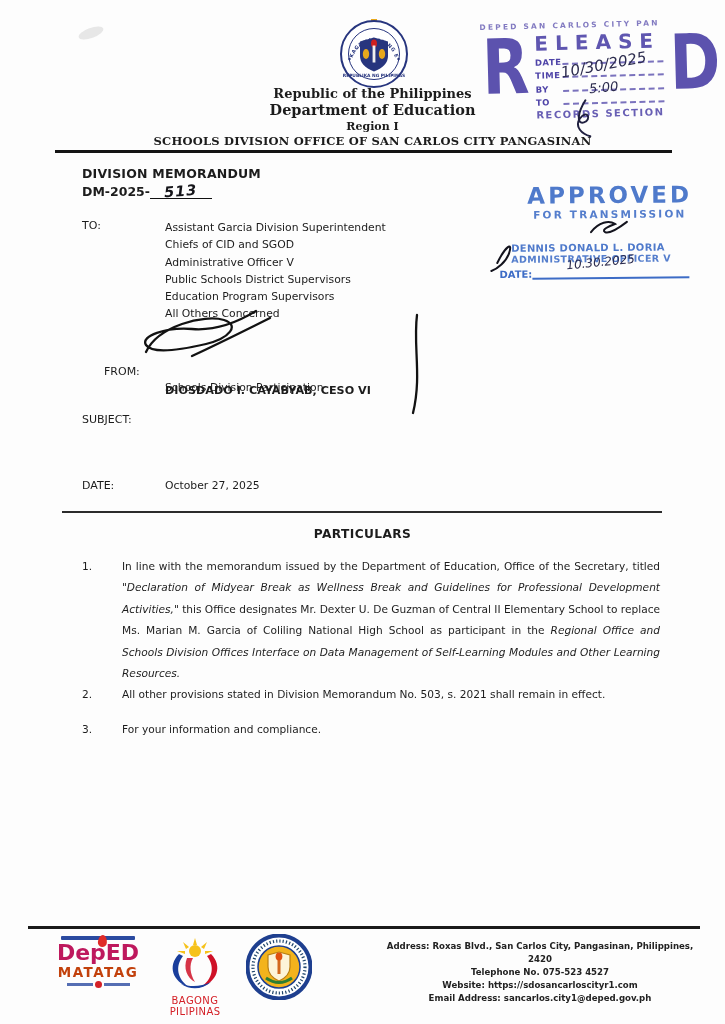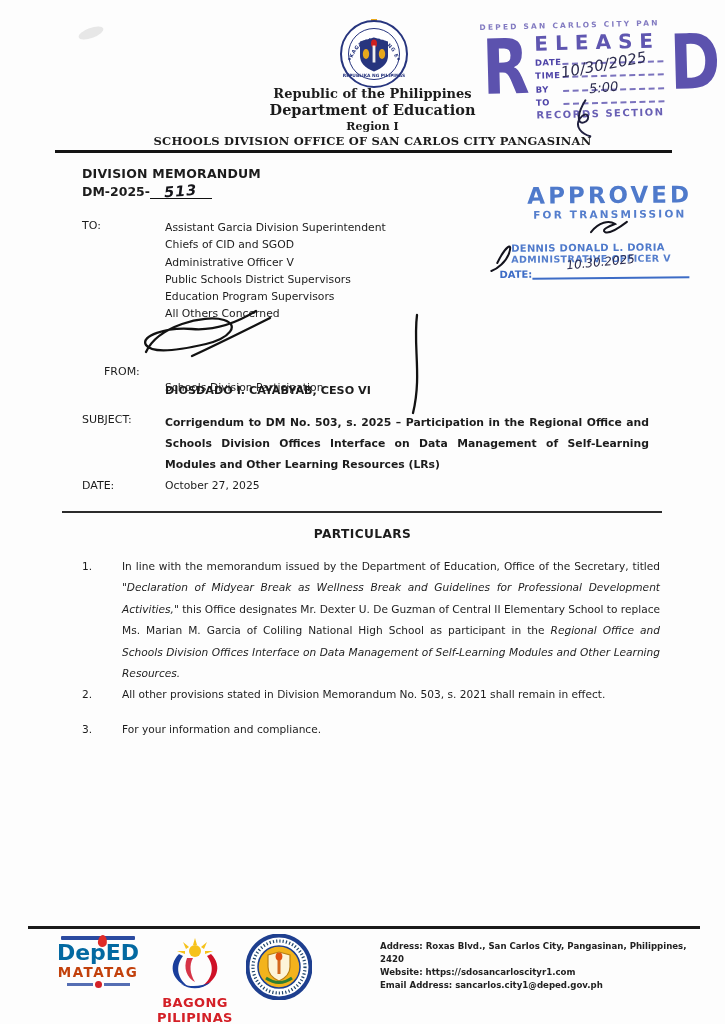--- a/index.html
+++ b/index.html
@@ -63,30 +63,30 @@
   .pnum{position:absolute;left:0;top:0;}
   .ptext{display:block;margin-left:40px;}
   .it{font-style:italic;}
   .p1{top:556px;}
   .p2{top:684px;}
   .p3{top:719px;}
   
   .foot-rule{top:926px;left:28px;width:672px;height:2.5px;background:#1a1a1a;}
   .logo-deped{left:50px;top:936px;width:96px;text-align:center;}
   .deped-bar{height:4px;background:#2b4aa0;width:74px;margin:0 auto 2px auto;border-radius:1px;}
-  .deped-word{font-size:22px;font-weight:800;color:#0369a1;line-height:1;position:relative;display:inline-block;}
+  .deped-word{font-size:22px;font-weight:800;color:#be185d;line-height:1;position:relative;display:inline-block;}
   .deped-flame{position:absolute;left:41px;top:-7px;width:9px;height:12px;background:#e02b27;border-radius:50% 50% 50% 50%/62% 62% 38% 38%;transform:rotate(6deg);}
   .matatag-word{font-size:13.5px;font-weight:800;color:#c2410c;letter-spacing:1.5px;line-height:1.2;}
   .matatag-tag{display:flex;justify-content:center;align-items:center;gap:2px;margin-top:1px;}
   .tag-seg{height:3px;width:26px;background:#2b4aa0;opacity:.8;}
   .tag-dot{width:7px;height:7px;background:#d42027;border-radius:50%;}
   .logo-bp{left:152px;top:938px;width:86px;text-align:center;}
-  .bp-label{font-size:13px;font-weight:700;color:#d42027;letter-spacing:.4px;margin-top:1px;}
+  .bp-label{font-size:10px;font-weight:400;color:#d42027;letter-spacing:.4px;margin-top:1px;}
   .logo-sdo{left:246px;top:934px;}
-  .addr{left:380px;top:940px;width:320px;text-align:left;font-size:8.6px;font-weight:bold;line-height:13px;color:#222;}
+  .addr{left:380px;top:940px;width:320px;text-align:center;font-size:8.6px;font-weight:bold;line-height:13px;color:#222;}
   .sig-main{left:118px;top:298px;}
   .smudge{top:28px;left:78px;width:26px;height:10px;background:#d8d8d8;border-radius:50%;transform:rotate(-20deg);opacity:.6;}
 </style>
 </head>
 <body>
 
 <div class="page">
 
   <div class="abs smudge"></div>
 
@@ -190,21 +190,20 @@
       <path d="M152,20 C124,34 100,46 74,58"></path>
       <path d="M299,17 C295,48 304,78 295,115"></path>
     </g>
   </svg>
 
   <div class="abs lbl from-label">FROM:</div>
   <div class="abs from-name">DIOSDADO I. CAYABYAB, CESO VI</div>
   <div class="abs from-title">Schools Division Participation</div>
 
   <div class="abs lbl subj-label">SUBJECT:</div>
-  <div class="abs subj-text just">Corrigendum to DM No. 503, s. 2025 – Participation in the Regional Office and Schools Division Offices Interface on Data Management of Self-Learning Modules and Other Learning Resources (LRs)</div>
   <div class="abs lbl date-label">DATE:</div>
   <div class="abs date-value">October 27, 2025</div>
 
   <div class="abs mid-rule"></div>
 
   <div class="abs part-head">PARTICULARS</div>
 
   <div class="abs pitem p1">
     <span class="pnum">1.</span>
     <span class="ptext just">
@@ -258,17 +257,18 @@
     <circle cx="33" cy="33" r="26" fill="none" stroke="#20456b" stroke-width="3.2" stroke-dasharray="1.2 2.1"></circle>
     <circle cx="33" cy="33" r="21" fill="#f3b31c" stroke="#1e3f8f" stroke-width="1.5"></circle>
     <path d="M33,18 L44,21 L44,33 Q44,42 33,47 Q22,42 22,33 L22,21 Z" fill="#fdf4d8" stroke="#b87f14" stroke-width="1.2"></path>
     <rect x="31.5" y="24" width="3" height="16" fill="#d2691e"></rect>
     <ellipse cx="33" cy="22.5" rx="3.4" ry="4" fill="#e05010"></ellipse>
     <path d="M20,44 Q33,53 46,44" fill="none" stroke="#2e7d32" stroke-width="3"></path>
   </svg>
 
   <div class="abs addr">
     <div>Address: Roxas Blvd., San Carlos City, Pangasinan, Philippines, 2420</div>
+    <div>Telephone No.  075-523 4527</div>
     <div>Website: https://sdosancarloscityr1.com</div>
     <div>Email Address: sancarlos.city1@deped.gov.ph</div>
   </div>
 
 </div>
 
 </body></html>

